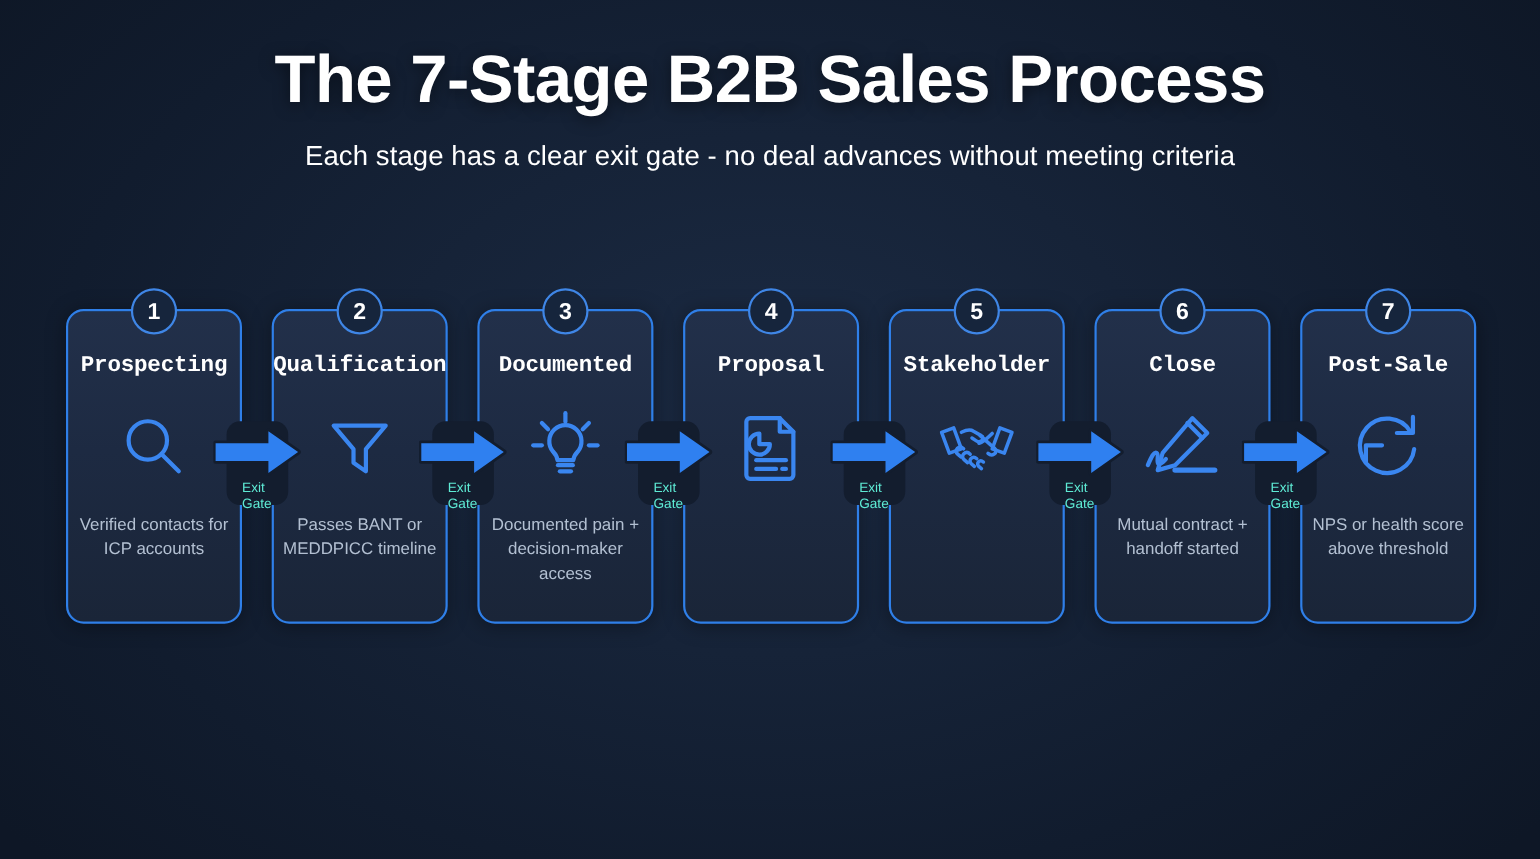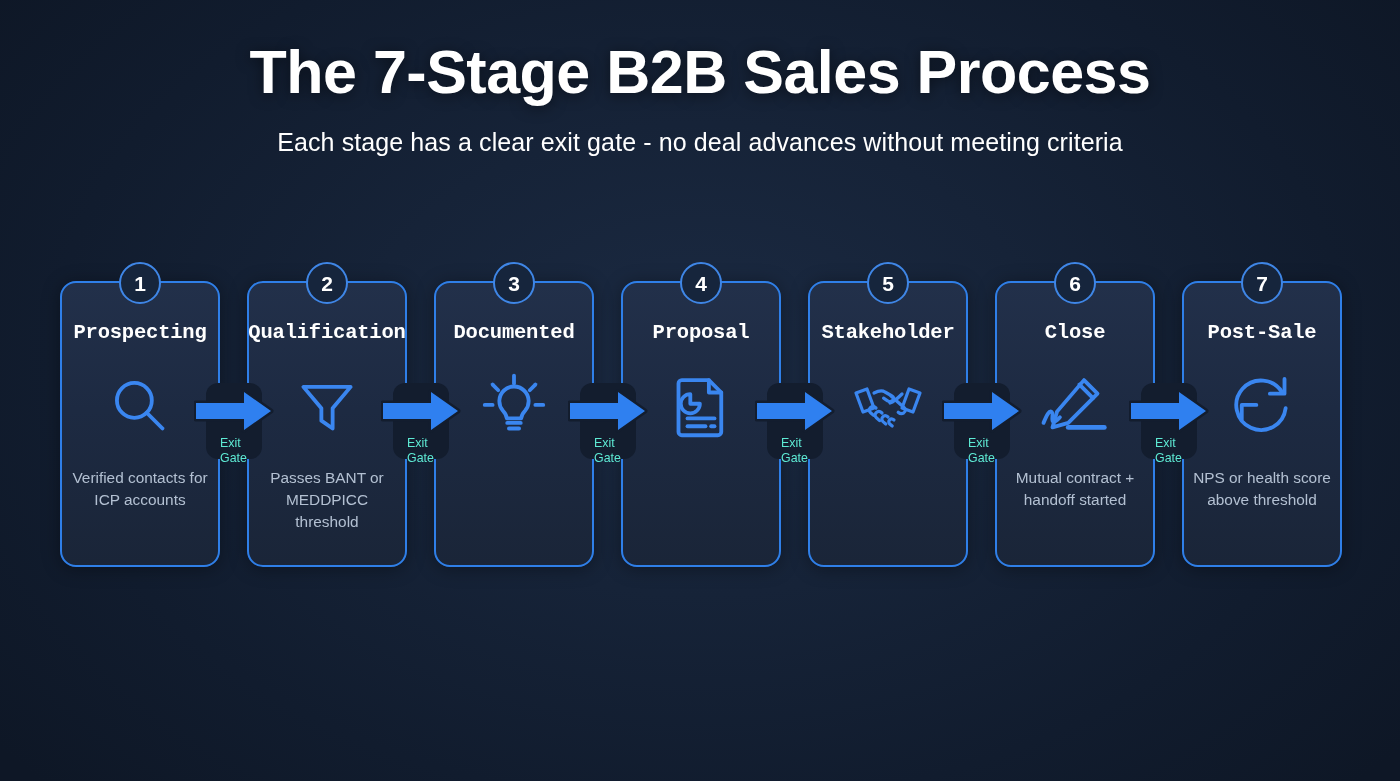--- a/index.html
+++ b/index.html
@@ -187,21 +187,21 @@
     </div>
     <div class="stage-wrap">
       <div class="stage-card">
         <div class="stage-badge">2</div>
         <div class="stage-title">Qualification</div>
         <div class="stage-icon">
           <svg viewBox="0 0 64 64" fill="none" stroke="#3a86f0" stroke-width="3.4" stroke-linecap="round" stroke-linejoin="round">
             <path d="M11 15 H53 L37 34 V52 L27 45 V34 Z"></path>
           </svg>
         </div>
-        <div class="stage-desc">Passes BANT or MEDDPICC threshold</div>
+        <div class="stage-desc">Passes BANT or MEDDPICC timeline</div>
       </div>
     </div>
     <div class="connector">
       <div class="gate">
         <div class="gate-plate"></div>
         <div class="gate-arrow"><svg viewBox="0 0 80 44" fill="none" stroke-linejoin="round">
             <path d="M2 14 H50 V3 L77 22 L50 41 V30 H2 Z" fill="#2f80f0" stroke="#131d2e" stroke-width="5"></path>
             <path d="M2 14 H50 V3 L77 22 L50 41 V30 H2 Z" fill="#2f80f0"></path>
           </svg></div>
         <div class="gate-label">Exit
@@ -217,20 +217,21 @@
             <path d="M22 36a13 13 0 1 1 20 0c-2.4 2.6-3.4 4.3-3.6 7H25.6c-.2-2.7-1.2-4.4-3.6-7Z"></path>
             <line x1="26" y1="47" x2="38" y2="47"></line>
             <line x1="27.5" y1="52" x2="36.5" y2="52"></line>
             <line x1="32" y1="5" x2="32" y2="12"></line>
             <line x1="13" y1="13" x2="18" y2="18"></line>
             <line x1="51" y1="13" x2="46" y2="18"></line>
             <line x1="6" y1="31" x2="13" y2="31"></line>
             <line x1="58" y1="31" x2="51" y2="31"></line>
           </svg>
         </div>
+        <div class="stage-desc">Documented pain + decision-maker access</div>
       </div>
     </div>
     <div class="connector">
       <div class="gate">
         <div class="gate-plate"></div>
         <div class="gate-arrow"><svg viewBox="0 0 80 44" fill="none" stroke-linejoin="round">
             <path d="M2 14 H50 V3 L77 22 L50 41 V30 H2 Z" fill="#2f80f0" stroke="#131d2e" stroke-width="5"></path>
             <path d="M2 14 H50 V3 L77 22 L50 41 V30 H2 Z" fill="#2f80f0"></path>
           </svg></div>
         <div class="gate-label">Exit

